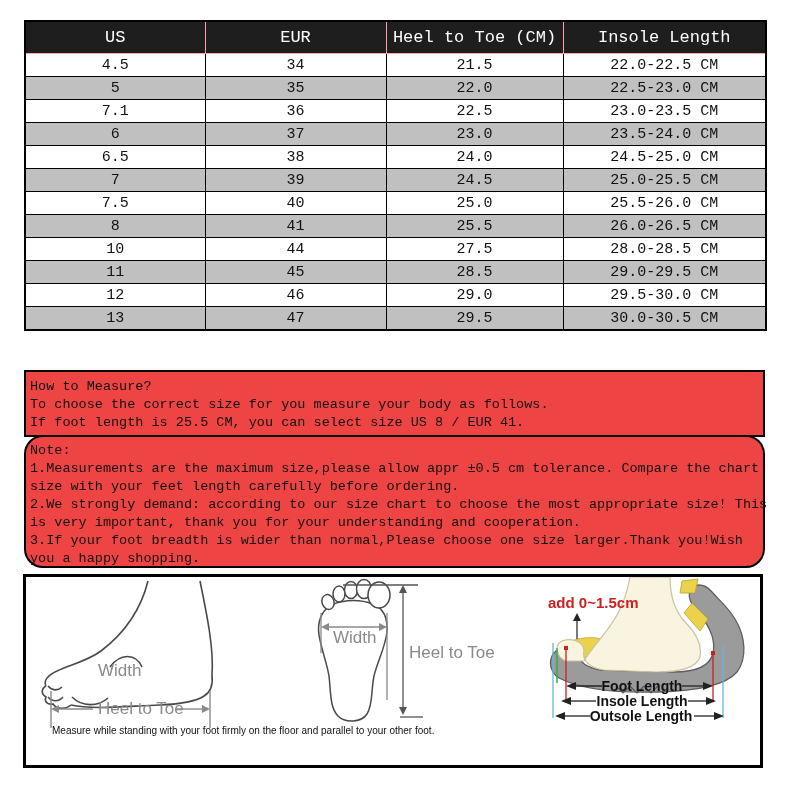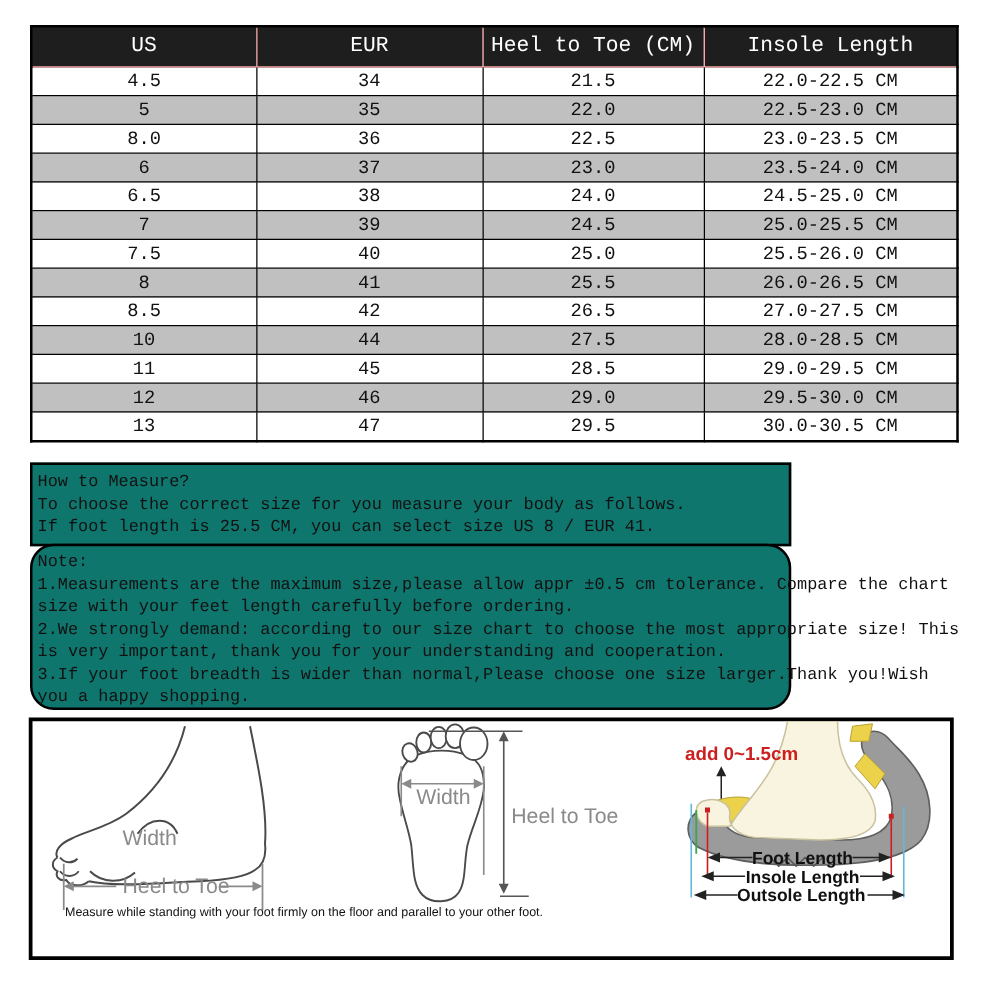--- a/index.html
+++ b/index.html
@@ -5,21 +5,21 @@
   html,body{margin:0;padding:0;background:#fff;}
   body{width:790px;height:788px;position:relative;font-family:"Liberation Mono",monospace;overflow:hidden;}
 
   
   .size-table{position:absolute;left:24px;top:20px;width:741px;border-collapse:collapse;table-layout:fixed;border:2px solid #000;}
   .size-table th{background:#1e1e1e;color:#fff;font-weight:normal;font-size:17px;height:29px;border:1px solid #fca5a5;font-family:"Liberation Mono",monospace;}
   .size-table td{border:1px solid #000;height:22px;text-align:center;font-size:15px;padding:0;color:#111;margin-left:35px;}
   .size-table tbody tr:nth-child(even) td{background:#c0c0c0;}
 
   
-  .txtbox{position:absolute;left:24px;width:609px;border:2px solid #000;box-sizing:border-box;background:#0f766e;}
+  .txtbox{position:absolute;left:24px;width:741px;border:2px solid #000;box-sizing:border-box;background:#ef4444;}
   #howto-box{top:370px;height:67px;padding:6px 4px 0 4px;}
   #note-box{top:435px;height:133px;padding:5px 4px 0 4px;border-radius:19px;}
   .tline{font-size:13.5px;line-height:18px;white-space:pre;color:#111;letter-spacing:0;}
 
   
   .diagram-box{position:absolute;left:23px;top:574px;width:740px;height:194px;border:3px solid #000;box-sizing:border-box;background:#fff;}
   .diagram-box svg{position:absolute;}
   #svg-side-foot{left:12px;top:2px;}
   #svg-sole-foot{left:281px;top:1px;}
   #svg-shoe{left:518px;top:0px;}
@@ -56,21 +56,21 @@
           <td>21.5</td>
           <td>22.0-22.5 CM</td>
         </tr>
         <tr>
           <td>5</td>
           <td>35</td>
           <td>22.0</td>
           <td>22.5-23.0 CM</td>
         </tr>
         <tr>
-          <td>8.0</td>
+          <td>7.1</td>
           <td>36</td>
           <td>22.5</td>
           <td>23.0-23.5 CM</td>
         </tr>
         <tr>
           <td>6</td>
           <td>37</td>
           <td>23.0</td>
           <td>23.5-24.0 CM</td>
         </tr>
@@ -90,26 +90,20 @@
           <td>7.5</td>
           <td>40</td>
           <td>25.0</td>
           <td>25.5-26.0 CM</td>
         </tr>
         <tr>
           <td>8</td>
           <td>41</td>
           <td>25.5</td>
           <td>26.0-26.5 CM</td>
-        </tr>
-        <tr>
-          <td>8.5</td>
-          <td>42</td>
-          <td>26.5</td>
-          <td>27.0-27.5 CM</td>
         </tr>
         <tr>
           <td>10</td>
           <td>44</td>
           <td>27.5</td>
           <td>28.0-28.5 CM</td>
         </tr>
         <tr>
           <td>11</td>
           <td>45</td>

